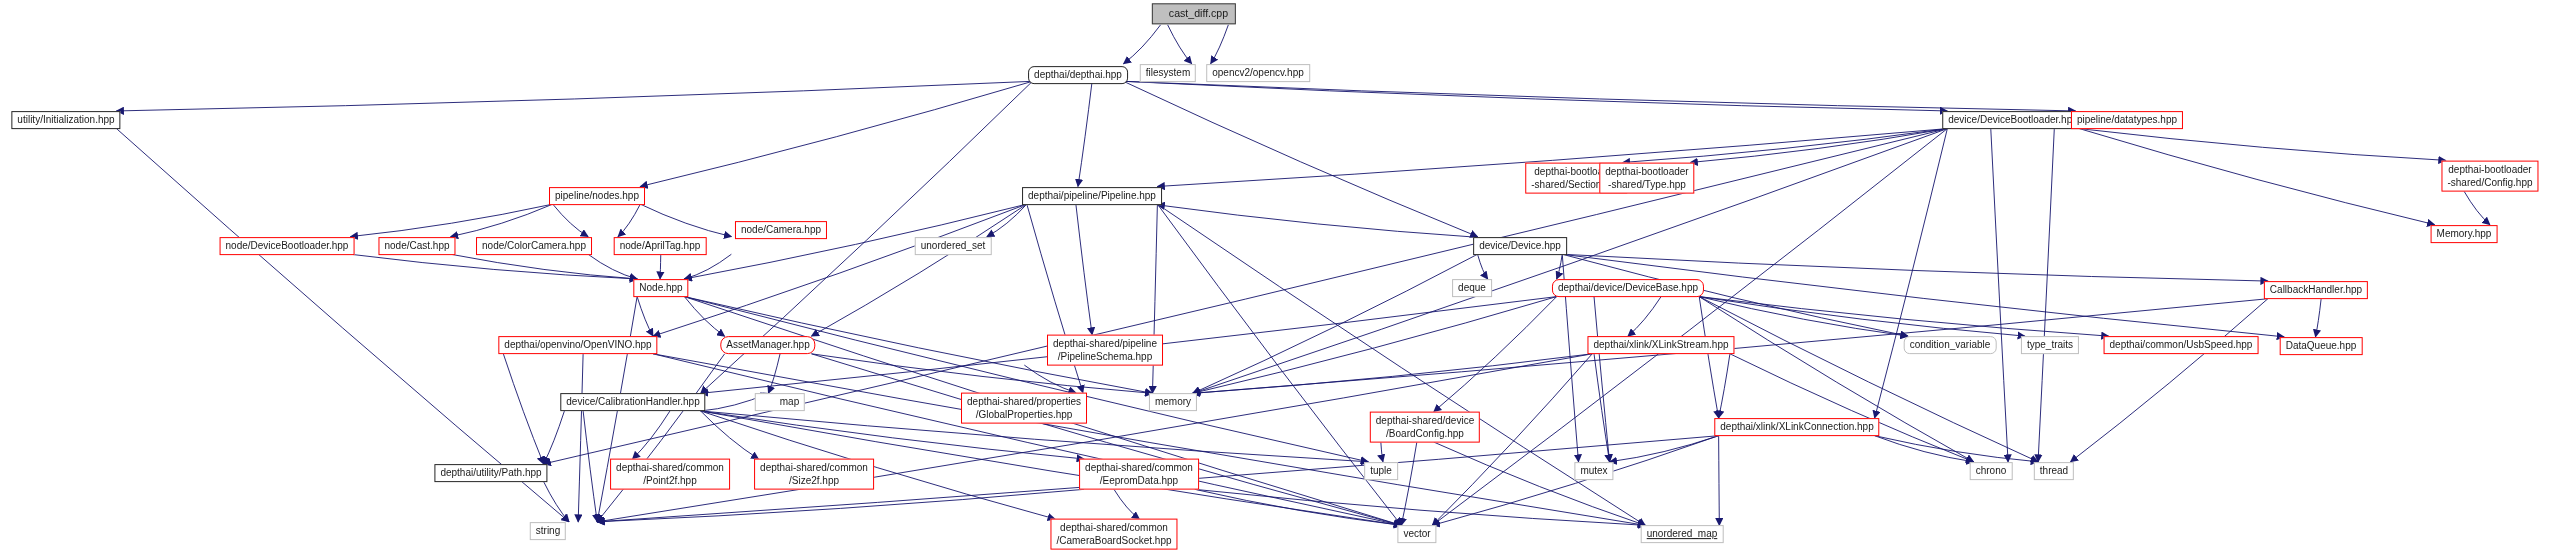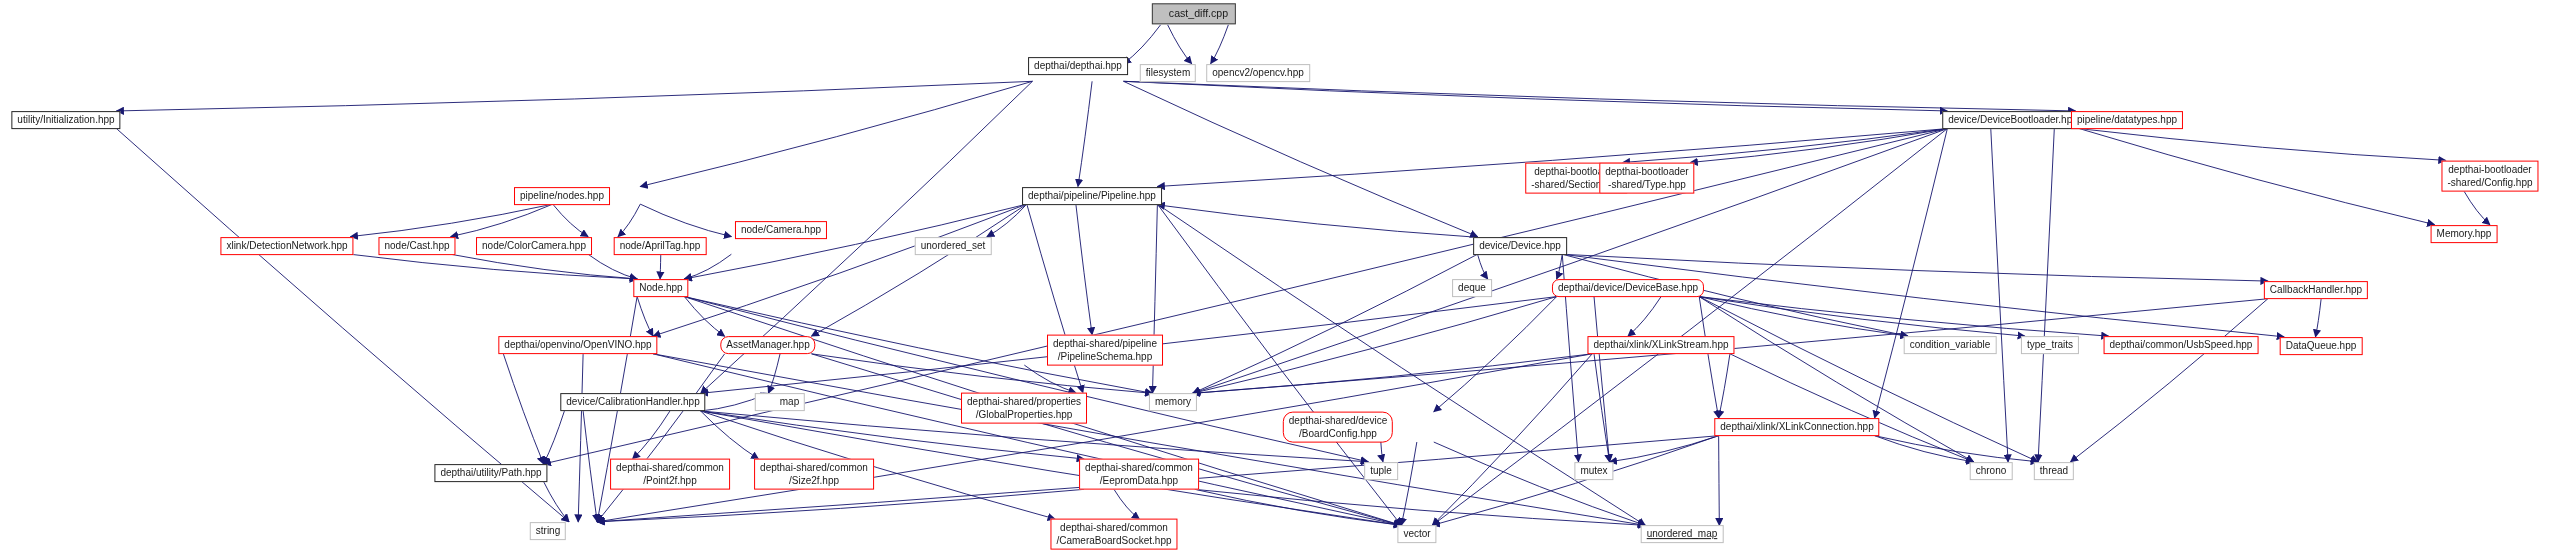--- a/index.html
+++ b/index.html
@@ -139,61 +139,61 @@
       <path d="M2655.5,617 Q2771.25,643.5 2887,654" fill="none" stroke="#191970" stroke-width="1.3" marker-end="url(#arr)"></path>
       <path d="M2434.5,617 Q2231.75,688.5 2029,744" fill="none" stroke="#191970" stroke-width="1.3" marker-end="url(#arr)"></path>
       <path d="M2434.5,617 Q2435,688.5 2435.5,744" fill="none" stroke="#191970" stroke-width="1.3" marker-end="url(#arr)"></path>
       <path d="M770,682 Q788,718.5 806,739" fill="none" stroke="#191970" stroke-width="1.3" marker-end="url(#arr)"></path>
       <path d="M1578,693 Q1596,722 1614,735" fill="none" stroke="#191970" stroke-width="1.3" marker-end="url(#arr)"></path>
       <path d="M1692.5,693 Q1838.75,726.5 1985,744" fill="none" stroke="#191970" stroke-width="1.3" marker-end="url(#arr)"></path>
       <path d="M1692.5,693 Q2011.5,726.5 2330.5,744" fill="none" stroke="#191970" stroke-width="1.3" marker-end="url(#arr)"></path>
       <path d="M1535.5,693 Q1190.75,724 846,739" fill="none" stroke="#191970" stroke-width="1.3" marker-end="url(#arr)"></path>
     </svg>
 <div class="node kind-main" style="left: 1194px; top: 14px; padding-left: 16px;">cast_diff.cpp</div>
-    <div class="node kind-internal" style="left: 1078px; top: 66px;">depthai/depthai.hpp</div>
+    <div class="node kind-internal" style="left: 1078px; top: 75px; border-radius: 6px;">depthai/depthai.hpp</div>
     <div class="node kind-system" style="left: 1168px; top: 73px;">filesystem</div>
     <div class="node kind-system" style="left: 1258px; top: 73px;">opencv2/opencv.hpp</div>
     <div class="node kind-internal" style="left: 66px; top: 120px;">utility/Initialization.hpp</div>
     <div class="node kind-internal" style="left: 2013px; top: 120px;">device/DeviceBootloader.hpp</div>
     <div class="node kind-truncated" style="left: 2127px; top: 120px;">pipeline/datatypes.hpp</div>
-    <div class="node kind-truncated" style="left: 562px; top: 196px;">pipeline/nodes.hpp</div>
+    <div class="node kind-truncated" style="left: 597px; top: 196px;">pipeline/nodes.hpp</div>
     <div class="node kind-internal" style="left: 1092px; top: 196px;">depthai/pipeline/Pipeline.hpp</div>
     <div class="node kind-truncated" style="left: 1576px; top: 178px;">depthai-bootloader
 -shared/Section.hpp</div>
     <div class="node kind-truncated" style="left: 1647px; top: 178px;">depthai-bootloader
 -shared/Type.hpp</div>
     <div class="node kind-truncated" style="left: 2490px; top: 176px;">depthai-bootloader
 -shared/Config.hpp</div>
     <div class="node kind-truncated" style="left: 2464px; top: 234px;">Memory.hpp</div>
-    <div class="node kind-truncated" style="left: 287px; top: 246px;">xlink/DetectionNetwork.hpp</div>
+    <div class="node kind-truncated" style="left: 287px; top: 246px;">node/DeviceBootloader.hpp</div>
     <div class="node kind-truncated" style="left: 417px; top: 246px;">node/Cast.hpp</div>
     <div class="node kind-truncated" style="left: 534px; top: 246px;">node/ColorCamera.hpp</div>
     <div class="node kind-truncated" style="left: 660px; top: 246px;">node/AprilTag.hpp</div>
     <div class="node kind-truncated" style="left: 773px; top: 230px; margin-left: 8px;">node/Camera.hpp</div>
     <div class="node kind-system" style="left: 953px; top: 246px;">unordered_set</div>
     <div class="node kind-internal" style="left: 1520px; top: 246px;">device/Device.hpp</div>
     <div class="node kind-truncated" style="left: 661px; top: 288px;">Node.hpp</div>
     <div class="node kind-system" style="left: 1472px; top: 288px;">deque</div>
     <div class="node kind-truncated" style="left: 1628px; top: 288px; border-radius: 7px;">depthai/device/DeviceBase.hpp</div>
     <div class="node kind-truncated" style="left: 2316px; top: 290px;">CallbackHandler.hpp</div>
     <div class="node kind-truncated" style="left: 578px; top: 345px;">depthai/openvino/OpenVINO.hpp</div>
     <div class="node kind-truncated" style="left: 768px; top: 345px; border-radius: 8px;">AssetManager.hpp</div>
     <div class="node kind-truncated" style="left: 1076px; top: 350px; margin-left: 29px;">depthai-shared/pipeline
 /PipelineSchema.hpp</div>
     <div class="node kind-truncated" style="left: 1661px; top: 345px;">depthai/xlink/XLinkStream.hpp</div>
-    <div class="node kind-system" style="left: 1950px; top: 345px;">condition_variable</div>
+    <div class="node kind-system" style="left: 1950px; top: 345px; border-radius: 6px;">condition_variable</div>
     <div class="node kind-system" style="left: 2050px; top: 345px;">type_traits</div>
     <div class="node kind-truncated" style="left: 2181px; top: 345px;">depthai/common/UsbSpeed.hpp</div>
     <div class="node kind-truncated" style="left: 2321px; top: 346px;">DataQueue.hpp</div>
     <div class="node kind-internal" style="left: 633px; top: 402px;">device/CalibrationHandler.hpp</div>
     <div class="node kind-system" style="left: 780px; top: 402px; padding-left: 24px;">map</div>
     <div class="node kind-truncated" style="left: 1024px; top: 408px;">depthai-shared/properties
 /GlobalProperties.hpp</div>
     <div class="node kind-system" style="left: 1173px; top: 402px;">memory</div>
-    <div class="node kind-truncated" style="left: 1338px; top: 427px; border-radius: 10px;">depthai-shared/device
+    <div class="node kind-truncated" style="left: 1425px; top: 427px;">depthai-shared/device
 /BoardConfig.hpp</div>
     <div class="node kind-truncated" style="left: 1797px; top: 427px;">depthai/xlink/XLinkConnection.hpp</div>
     <div class="node kind-internal" style="left: 491px; top: 473px;">depthai/utility/Path.hpp</div>
     <div class="node kind-truncated" style="left: 670px; top: 474px;">depthai-shared/common
 /Point2f.hpp</div>
     <div class="node kind-truncated" style="left: 814px; top: 474px;">depthai-shared/common
 /Size2f.hpp</div>
     <div class="node kind-truncated" style="left: 1139px; top: 474px;">depthai-shared/common
 /EepromData.hpp</div>
     <div class="node kind-system" style="left: 1381px; top: 471px;">tuple</div>

